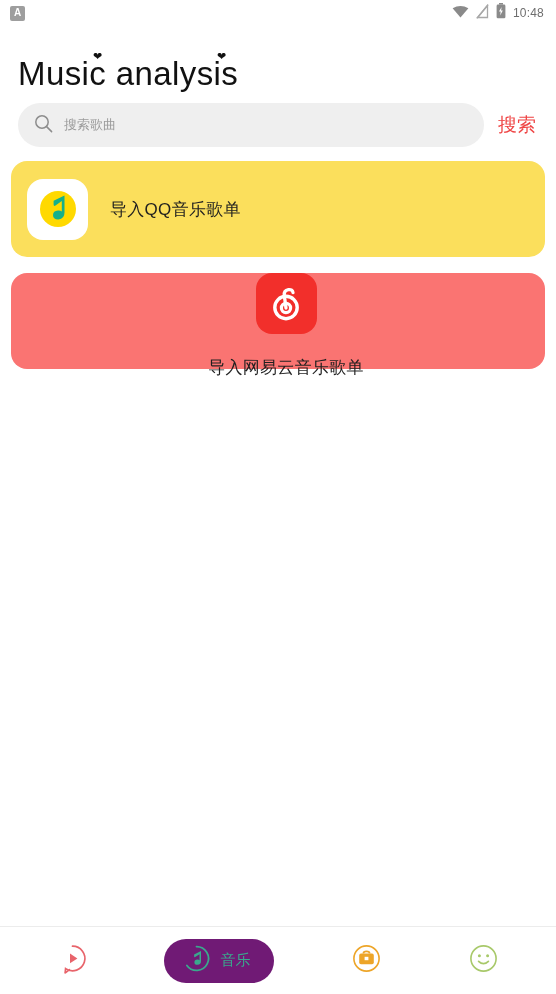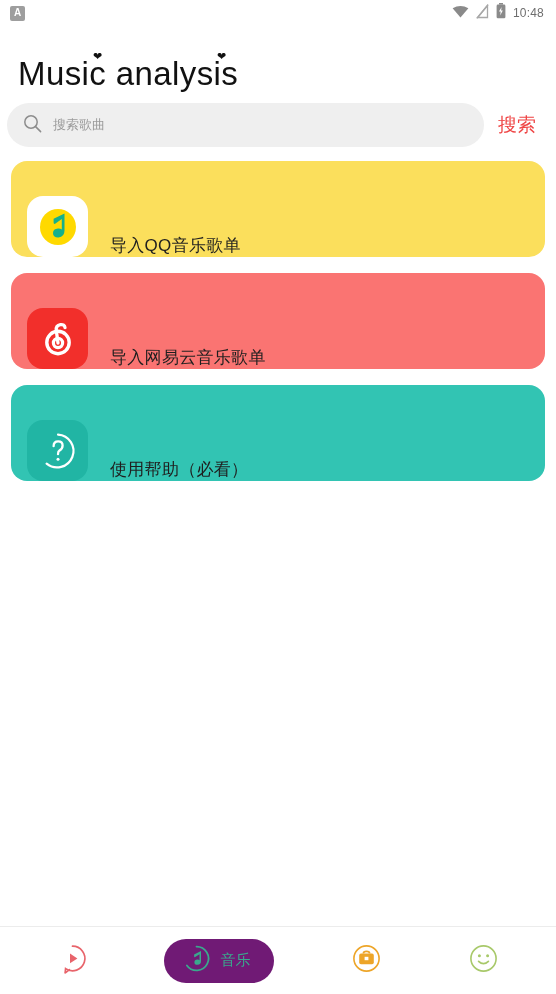--- a/index.html
+++ b/index.html
@@ -63,21 +63,21 @@
     line-height: 1;
   }
   .heart-i1 { left: 75px;  top: 2px; }
   .heart-i2 { left: 199px; top: 2px; }
 
   
   .search-row {
     display: flex;
     align-items: center;
     margin: 10px 0 0 0;
-    padding: 0 18px 0 7px;
+    padding: 0 18px 0 18px;
     gap: 14px;
   }
   .search-field {
     flex: 1;
     height: 44px;
     background: #efefef;
     border-radius: 22px;
     display: flex;
     align-items: center;
     padding: 0 16px;
@@ -93,21 +93,21 @@
     padding-right: 2px;
     white-space: nowrap;
   }
 
   
   .card-list { margin-top: 14px; padding: 0 11px; }
   .card {
     height: 96px;
     border-radius: 16px;
     display: flex;
-    align-items: flex-end;
+    align-items: center;
     padding-left: 16px;
     margin-bottom: 16px;
     gap: 22px;
   }
   .card-icon {
     width: 61px;
     height: 61px;
     border-radius: 16px;
     display: flex;
     align-items: center;
@@ -210,42 +210,32 @@
   <div class="card" style="background:#fbdf5c;">
     <div class="card-icon" style="background:#ffffff;">
       <svg width="46" height="46" viewBox="0 0 46 46">
         <circle cx="23" cy="23" r="18" fill="#ffd900"></circle>
         <path d="M29.5 9.5 L29.5 26.5 Q29.5 33 23.5 33.4 Q18 33.6 18 29 Q18 24.8 23 24.4 Q25.6 24.2 26.8 25.6 L26.8 15 L20.5 19.5 Q18.6 20.8 18.6 18.2 L18.6 14.8 Z" fill="#16b08a"></path>
       </svg>
     </div>
     <div class="card-label">导入QQ音乐歌单</div>
   </div>
 
-  <div class="card" style="background:#fa7472;">
+  <div class="card" style="background:#fa7472;flex-direction:column;">
     <div class="card-icon" style="background:#f22f2b;">
       <svg width="44" height="44" viewBox="0 0 44 44">
         <circle cx="22" cy="25.5" r="11.2" fill="none" stroke="#ffffff" stroke-width="3.4"></circle>
         <circle cx="22" cy="26" r="4.6" fill="none" stroke="#ffffff" stroke-width="3.2"></circle>
         <path d="M22 26 L20.3 13.5 Q19.6 8.4 24.4 7.6 Q28.6 7.1 29 10.6" fill="none" stroke="#ffffff" stroke-width="3.3" stroke-linecap="round"></path>
       </svg>
     </div>
     <div class="card-label">导入网易云音乐歌单</div>
   </div>
 
 
-  <div class="card" style="background:#32c4b3;">
-    <div class="card-icon" style="background:#21b5a4;">
-      <svg width="44" height="44" viewBox="0 0 44 44">
-        <path d="M22 5.6 A16.4 16.4 0 1 1 10.6 34.6" fill="none" stroke="#ffffff" stroke-width="2.2" stroke-linecap="round"></path>
-        <path d="M17.6 17.2 Q17.6 12.4 22.2 12.4 Q26.6 12.4 26.6 16.6 Q26.6 20 23.4 21.6 Q22 22.4 22 25.2" fill="none" stroke="#ffffff" stroke-width="2.3" stroke-linecap="round"></path>
-        <circle cx="22" cy="30.2" r="1.5" fill="#ffffff"></circle>
-      </svg>
-    </div>
-    <div class="card-label">使用帮助（必看）</div>
-  </div>
 
 </div>
 
 
 <div class="bottom-nav">
 
   <div class="nav-item">
     <span>
       <svg width="31" height="31" viewBox="0 0 31 31">
         <path d="M15.5 3.2 A12.3 12.3 0 1 1 8.6 25.6 L8.2 29.4 Q7.8 30.4 9 29.4 L12.4 26.6" fill="none" stroke="#e8646b" stroke-width="1.7" stroke-linecap="round"></path>

